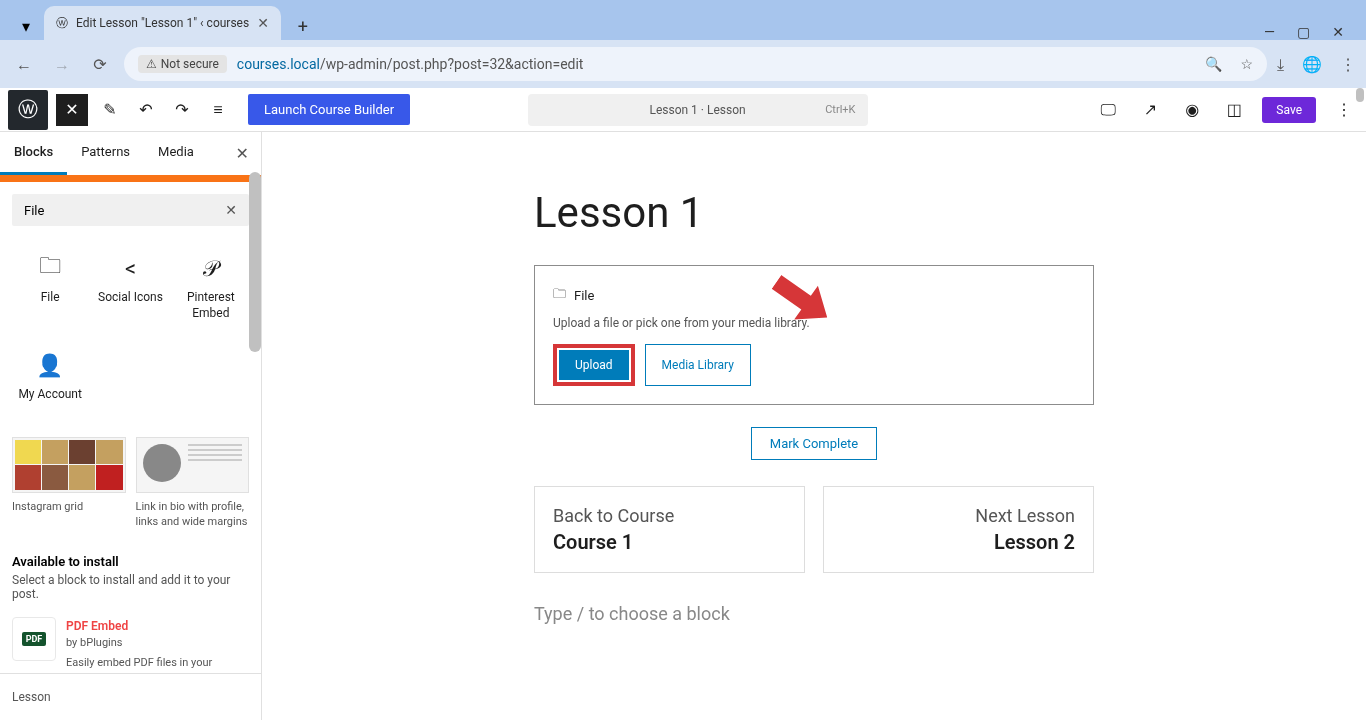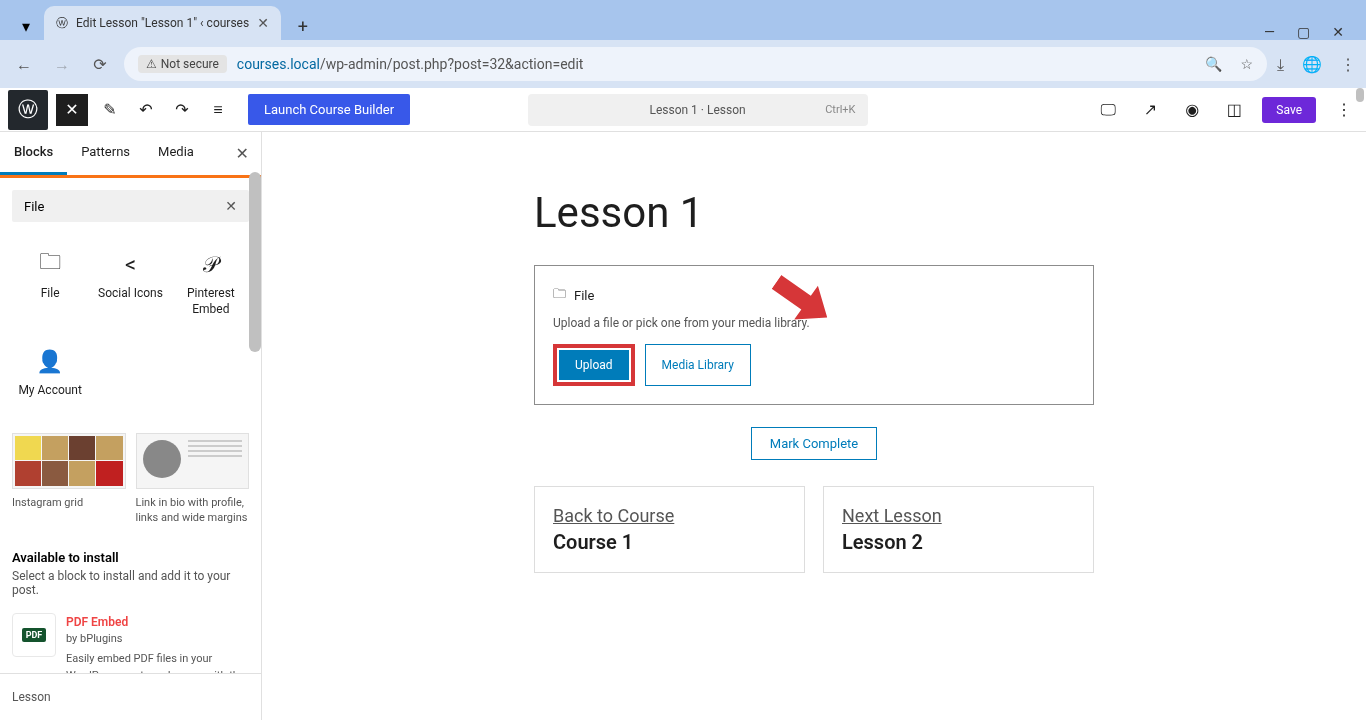--- a/index.html
+++ b/index.html
@@ -34,21 +34,21 @@
 .doc-title-bar { flex: 1; max-width: 340px; margin: 0 auto; background: #f0f0f0; height: 32px; border-radius: 4px; display: flex; align-items: center; justify-content: center; font-size: 12px; color: #555; position: relative; }
 .doc-shortcut { position: absolute; right: 12px; font-size: 11px; color: #888; }
 .wp-right { margin-left: auto; display: flex; gap: 14px; align-items: center; }
 .save-btn { background: #6d28d9; color: #fff; border: none; padding: 6px 14px; font-size: 12px; border-radius: 3px; cursor: pointer; }
 
 
 .main-area { display: flex; height: calc(720px - 88px - 44px); }
 
 
 .sidebar { width: 262px; border-right: 1px solid #e0e0e0; display: flex; flex-direction: column; background: #fff; position: relative; }
-.sidebar-tabs { display: flex; border-bottom: 3px solid #f97316; position: relative; }
+.sidebar-tabs { display: flex; border-bottom: 7px solid #f97316; position: relative; }
 .sidebar-tab { padding: 12px 14px; font-size: 13px; color: #1e1e1e; cursor: pointer; }
 .sidebar-tab.active { border-bottom: 3px solid #007cba; font-weight: 500; }
 .sidebar-close { margin-left: auto; padding: 12px; cursor: pointer; font-size: 16px; color: #555; }
 .sidebar-body { flex: 1; overflow-y: auto; padding: 12px; }
 .search-box { background: #f0f0f0; display: flex; align-items: center; padding: 8px 12px; border-radius: 2px; margin-bottom: 16px; }
 .search-box input { border: none; background: transparent; flex: 1; font-size: 13px; outline: none; }
 .search-clear { cursor: pointer; color: #555; font-size: 14px; }
 .block-grid { display: grid; grid-template-columns: repeat(3, 1fr); gap: 4px; }
 .block-item { display: flex; flex-direction: column; align-items: center; padding: 14px 4px; cursor: pointer; border-radius: 4px; }
 .block-icon { font-size: 22px; color: #1e1e1e; margin-bottom: 10px; height: 24px; display: flex; align-items: center; }
@@ -88,22 +88,22 @@
 .file-block { border: 1px solid #8c8c8c; padding: 18px; margin-bottom: 22px; }
 .file-header { display: flex; align-items: center; gap: 8px; font-size: 13px; color: #1e1e1e; margin-bottom: 10px; }
 .file-desc { font-size: 12px; color: #555; margin-bottom: 14px; }
 .file-buttons { display: flex; gap: 10px; }
 .upload-btn { background: #007cba; color: #ffffff; border: none; padding: 8px 16px; font-size: 12px; cursor: pointer; position: relative; }
 .upload-highlight { border: 4px solid #d63638; padding: 2px; display: inline-block; }
 .media-btn { background: #fff; color: #007cba; border: 1px solid #007cba; padding: 8px 16px; font-size: 12px; cursor: pointer; }
 .mark-complete { display: block; margin: 0 auto 26px; background: #fff; border: 1px solid #007cba; color: #007cba; padding: 8px 18px; font-size: 13px; cursor: pointer; }
 .nav-cards { display: flex; gap: 18px; margin-bottom: 30px; }
 .nav-card { flex: 1; border: 1px solid #ddd; padding: 18px; cursor: pointer; }
-.nav-card.right { }
-.nav-label { font-size: 18px; color: #555; margin-bottom: 4px; text-decoration: underline; }
+.nav-card.right { text-align: right; }
+.nav-label { font-size: 18px; color: #555; margin-bottom: 4px; }
 .nav-title { font-size: 20px; font-weight: 600; color: #1e1e1e; }
 .block-prompt { font-size: 18px; color: #888; }
 
 
 .red-arrow { position: absolute; left: 503px; top: 145px; font-size: 42px; color: #d63638; transform: rotate(35deg); pointer-events: none; }
 .red-arrow svg { width: 62px; height: 52px; }
 
 .page-scrollbar { position: absolute; right: 2px; top: 88px; width: 8px; height: 14px; background: #c0c0c0; border-radius: 4px; }
 </style>
 </head>
@@ -274,20 +274,21 @@
         <div class="nav-card">
           <div class="nav-label">Back to Course</div>
           <div class="nav-title">Course 1</div>
         </div>
         <div class="nav-card right">
           <div class="nav-label">Next Lesson</div>
           <div class="nav-title">Lesson 2</div>
         </div>
       </div>
 
+      <div class="block-prompt">Type / to choose a block</div>
     </div>
 
     <div class="red-arrow">
       <svg viewBox="0 0 60 50">
           <polygon points="0,12 35,12 35,0 60,20 35,40 35,28 0,28" fill="#d63638"></polygon>
         </svg>
     </div>
   </div>
 </div>
 

